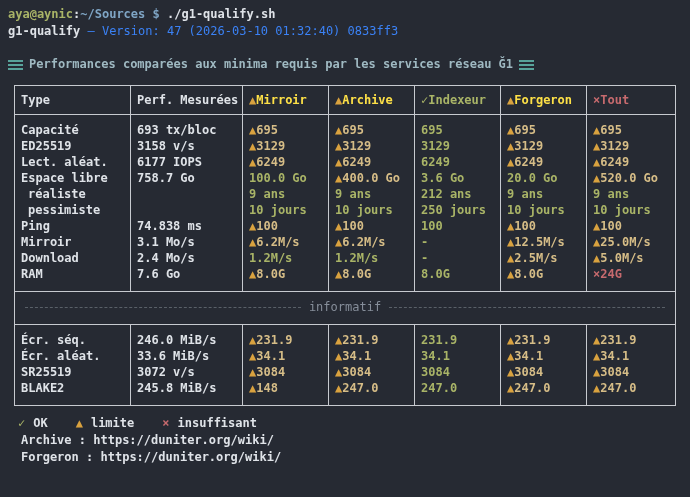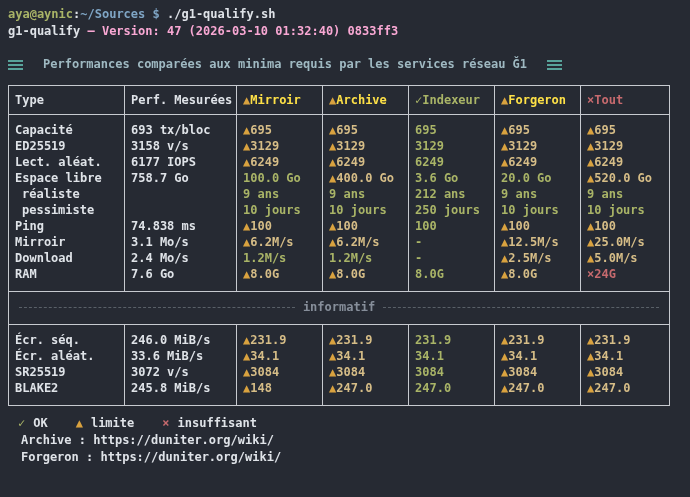--- a/index.html
+++ b/index.html
@@ -7,49 +7,49 @@
     width:690px;height:497px;overflow:hidden;
     background:#262a33;
     font-family:"DejaVu Sans Mono",monospace;
     font-size:12px;font-weight:700;color:#dfe3e8;
   }
   .term{padding:6px 20px 0 8px}
   .line{white-space:pre;line-height:17px}
   .wh{color:#dfe3e8}
   .olive{color:#a9b467}
   .blue{color:#7fa5c5}
-  .gray{color:#f9a8d4;font-weight:700}
-
-  .heading{display:flex;align-items:center;gap:20px;margin:16px 0 12px 0;line-height:17px}
+  .gray{color:#3b82f6;font-weight:400}
+
+  .heading{display:flex;align-items:center;gap:6px;margin:16px 0 12px 0;line-height:17px}
   .head-txt{color:#9fb9c2}
   .burger{display:inline-flex;flex-direction:column;gap:2px;padding-top:1px}
   .burger i{display:block;width:15px;height:2px;background:#58a39b}
 
   table{
     border-collapse:collapse;table-layout:fixed;
-    width:662px;margin-left:0;
+    width:662px;margin-left:6px;
     border:1px solid #c7cad0;
   }
   col.c0{width:116px} col.c1{width:112px}
   col.c2,col.c3,col.c4,col.c5{width:86px} col.c6{width:auto}
   th,td{
     border-left:1px solid #c7cad0;border-right:1px solid #c7cad0;
     padding:0 6px;text-align:left;font-weight:700;
     overflow:hidden;white-space:pre;vertical-align:top;
   }
   thead th{border-bottom:1px solid #c7cad0;padding-top:7px;padding-bottom:7px}
   tbody td{line-height:16px}
   tbody tr:first-child td{padding-top:7px}
   tbody tr:last-child td{padding-bottom:9px}
   td.indent{padding-left:13px}
   tr.sep td{
     border-top:1px solid #c7cad0;border-bottom:1px solid #c7cad0;
     padding:6px 10px;
   }
-  .sepline{display:flex;align-items:center;gap:8px;color:#868e9a;font-weight:700}
+  .sepline{display:flex;align-items:center;gap:8px;color:#868e9a;font-weight:400}
   .dash{flex:1;border-top:1px dashed #596068;height:0}
 
   .plain-h{color:#dfe3e8}
   .warn-h{color:#fde047}
   .ok-h{color:#a9b467}
   .bad-h{color:#c66a6e}
   .warn-m{color:#d9a23f}
   .warn-v{color:#d6bd87}
   .ok-m,.ok-v{color:#a9b467}
   .bad-m,.bad-v{color:#c66a6e}

